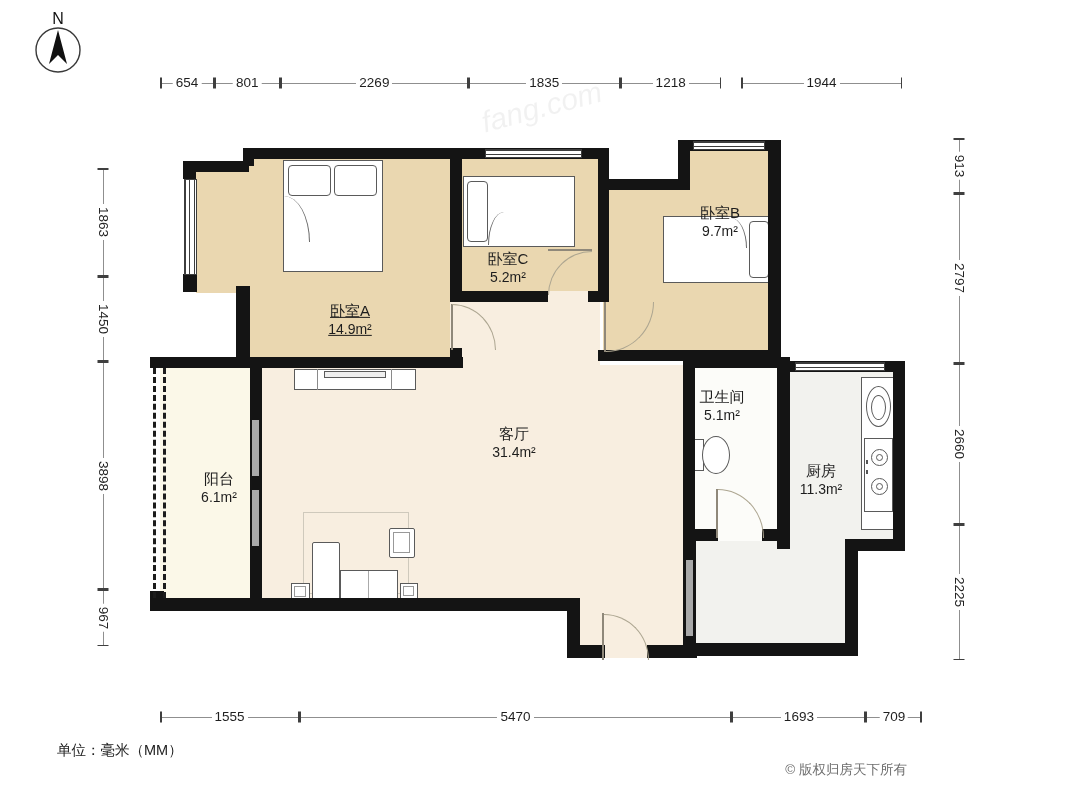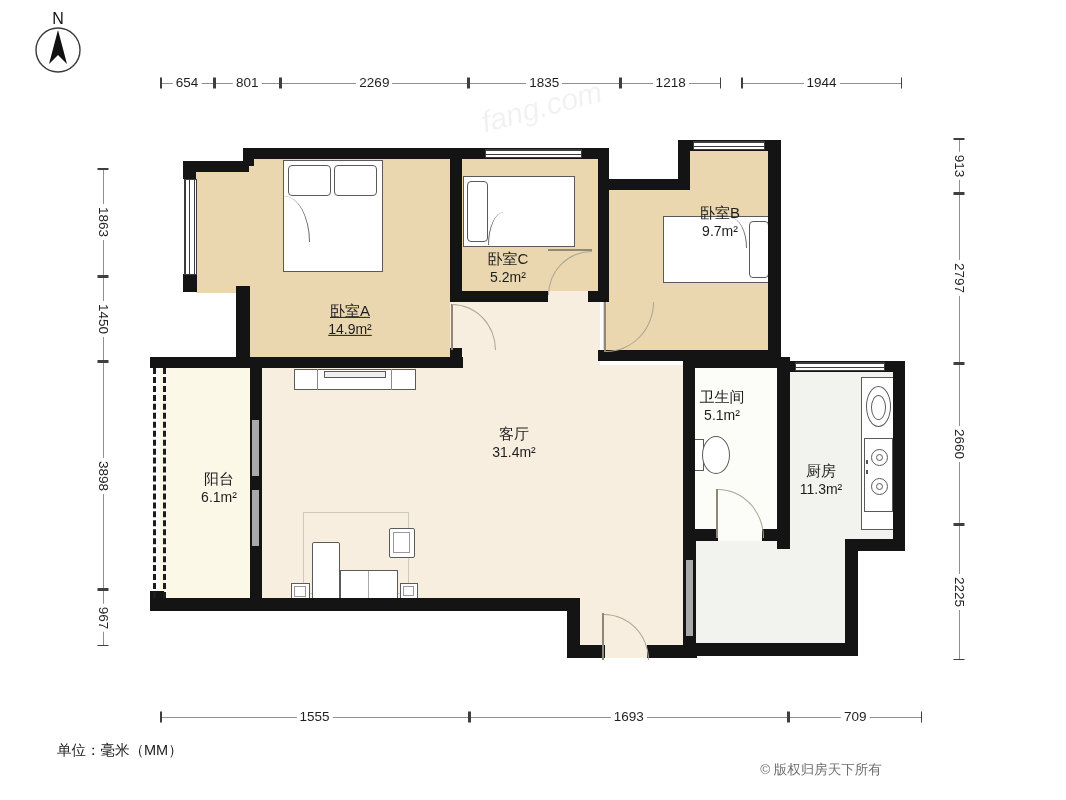--- a/index.html
+++ b/index.html
@@ -257,20 +257,26 @@
         <span class="rlbl">1944</span>
       </div>
     </div>
   <div class="ruler ruler-h" style="left:160px;top:706px;width:762px;height:22px;">
       <div class="seg" style="flex: 1555 1555 0px; padding-left: 16px;">
         <span class="rline"></span>
         <span class="tick t1"></span>
         <span class="tick t2"></span>
         <span class="rlbl">1555</span>
       </div>
+      <div class="seg" style="flex: 5470 5470 0px;">
+        <span class="rline"></span>
+        <span class="tick t1"></span>
+        <span class="tick t2"></span>
+        <span class="rlbl">5470</span>
+      </div>
       <div class="seg" style="flex: 1693 1693 0px;">
         <span class="rline"></span>
         <span class="tick t1"></span>
         <span class="tick t2"></span>
         <span class="rlbl">1693</span>
       </div>
       <div class="seg" style="flex: 709 709 0px;">
         <span class="rline"></span>
         <span class="tick t1"></span>
         <span class="tick t2"></span>
@@ -324,15 +330,15 @@
       </div>
       <div class="seg" style="flex: 2225 2225 0px;">
         <span class="rline"></span>
         <span class="tick t1"></span>
         <span class="tick t2"></span>
         <span class="rlbl">2225</span>
       </div>
     </div>
 
   <div class="footer-line" style="left:57px;top:741px;">单位：毫米（MM）</div>
-  <div class="footer-copy" style="left:735px;top:761px;width:172px;text-align:center;">© 版权归房天下所有</div>
+  <div class="footer-copy" style="left:735px;top:761px;width:172px;">© 版权归房天下所有</div>
 
 </div>
 
 </body></html>

